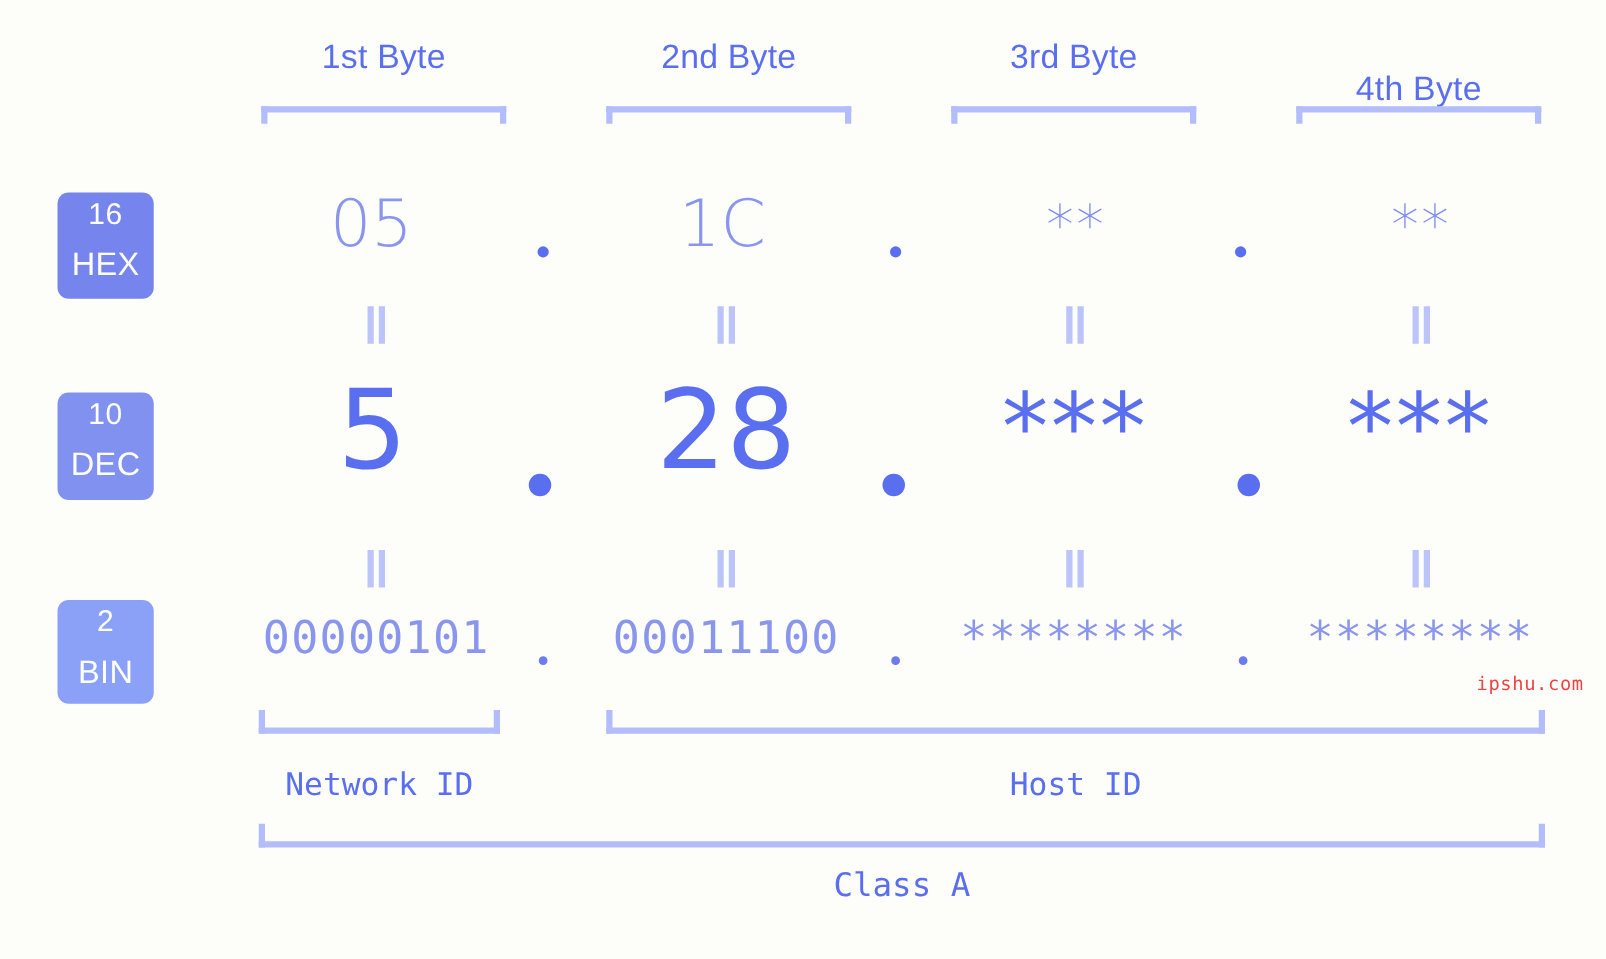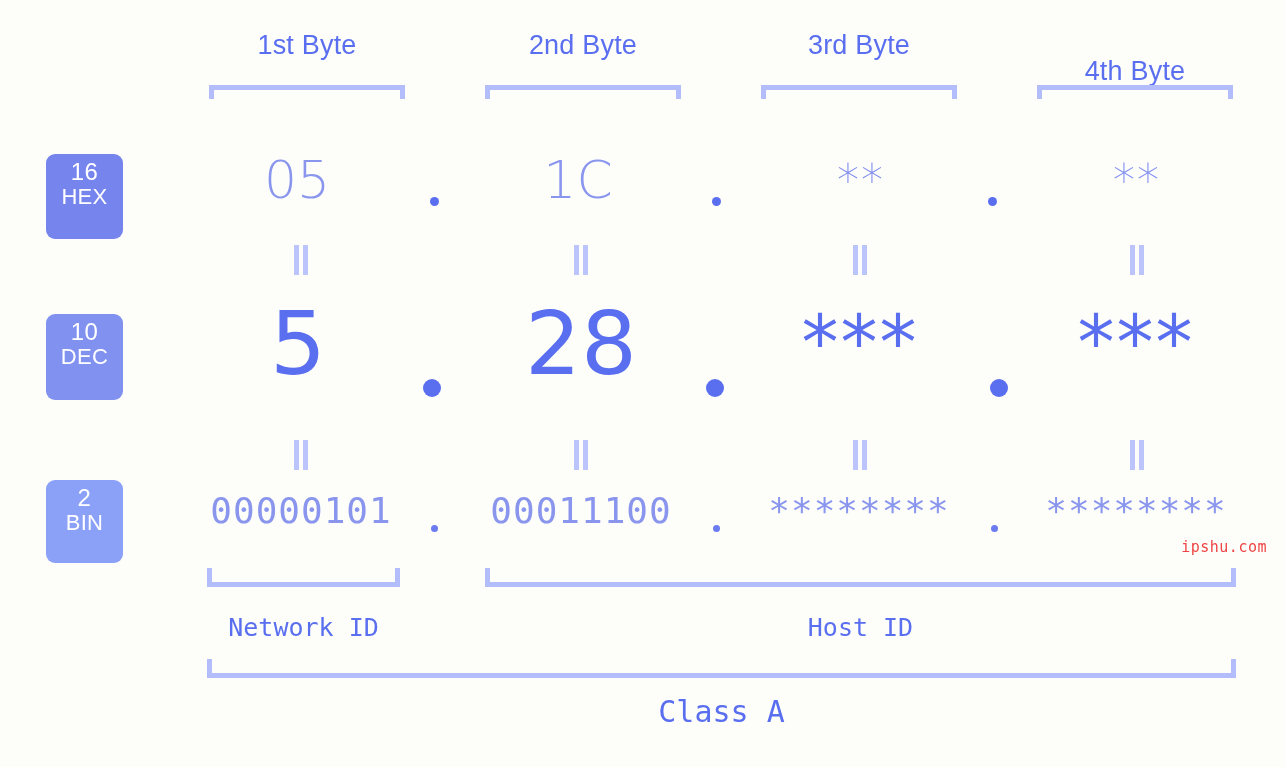--- a/index.html
+++ b/index.html
@@ -66,22 +66,22 @@
     line-height: 1;
   }
   .badge .num {
     display: block;
     font-size: 24px;
     font-weight: 400;
     letter-spacing: 0.5px;
   }
   .badge .nm {
     display: block;
-    font-size: 22px;
-    margin-top: 2px;
+    font-size: 26px;
+    margin-top: 14px;
     letter-spacing: 0.3px;
   }
   #badge-hex { top: 154px; height: 85px; background: #7684ee; }
   #badge-dec { top: 314px; height: 86px; background: #8191f0; }
   #badge-bin { top: 480px; height: 83px; background: #8ba0f7; }
 
   
   .cell {
     position: absolute;
     width: 200px;
@@ -158,21 +158,21 @@
     position: absolute;
     text-align: center;
     font-size: 25px;
     color: #5a6ef0;
     font-family: "DejaVu Sans Mono", monospace;
     white-space: nowrap;
   }
   #class-label {
     position: absolute;
     text-align: center;
-    font-size: 30px;
+    font-size: 26px;
     color: #5a6ef0;
     font-family: "DejaVu Sans Mono", monospace;
     white-space: nowrap;
   }
 
   
   #watermark {
     position: absolute;
     right: 18px;
     bottom: 22px;

